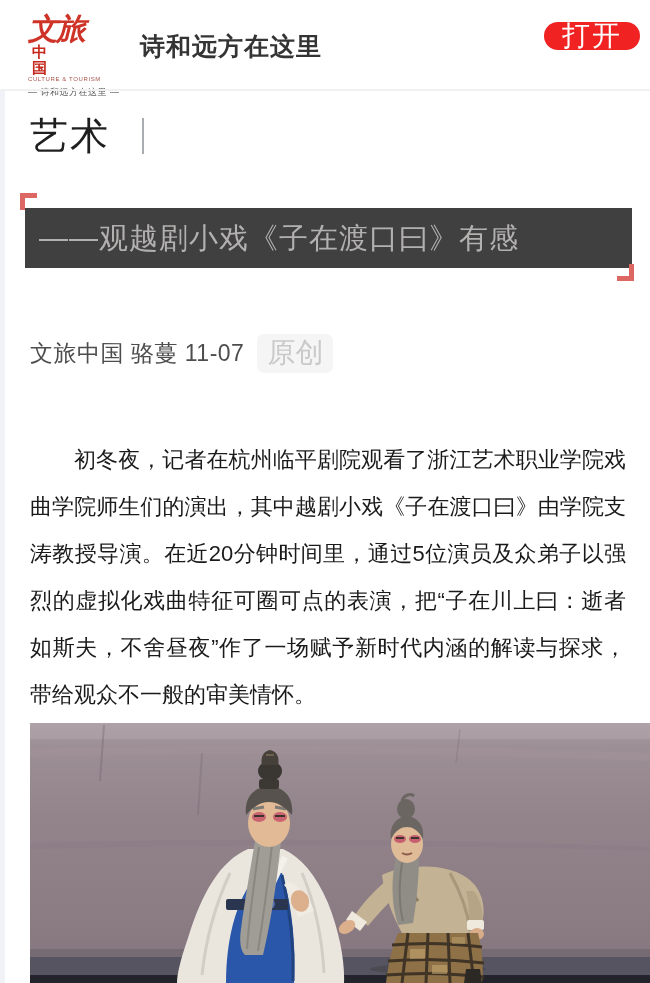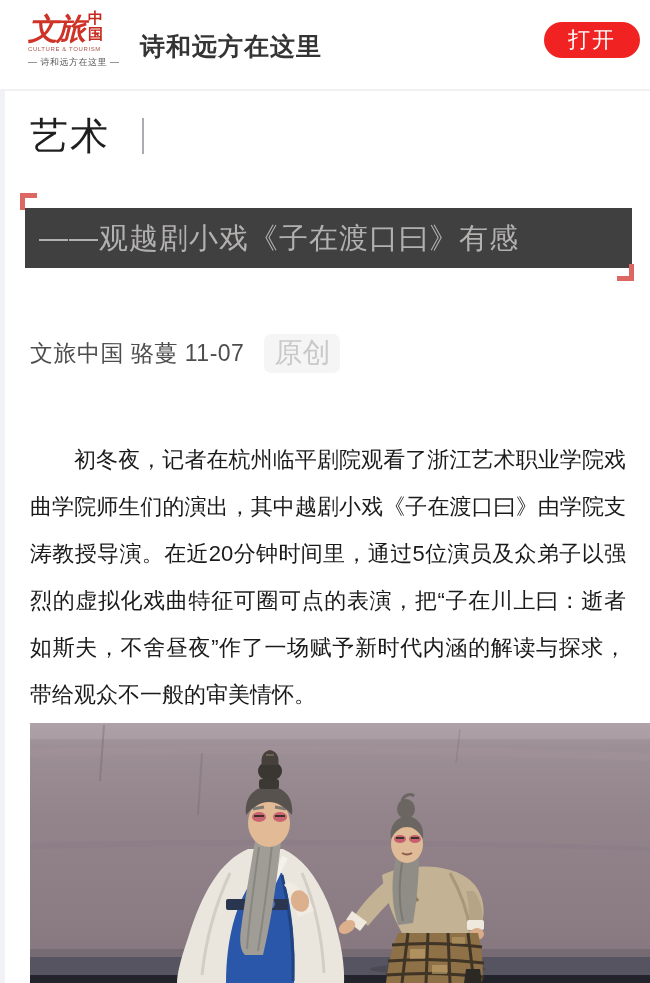--- a/index.html
+++ b/index.html
@@ -13,21 +13,21 @@
     overflow: hidden;
     font-family: "Liberation Sans", "DejaVu Sans", sans-serif;
   }
   .left-strip {
     position: absolute; left: 0; top: 0; width: 5px; height: 983px;
     background: #f1f2f7;
   }
   
   .app-banner { position: absolute; left: 0; top: 0; width: 650px; height: 89px; background: #fff; }
   .logo { position: absolute; left: 28px; top: 12px; width: 110px; cursor: pointer; }
-  .logo-row { display: flex; align-items: flex-start; }
+  .logo-row { display: flex; align-items: flex-start; flex-direction: column; }
   .logo-brand {
     font-family: "Liberation Serif", "DejaVu Serif", serif;
     font-style: italic; font-weight: bold;
     font-size: 30px; line-height: 34px; color: #cf3327;
     letter-spacing: -2px;
   }
   .logo-cn {
     display: flex; flex-direction: column; margin-left: 4px; margin-top: -2px;
     font-weight: bold; font-size: 15px; line-height: 16px; color: #c5281c;
     font-family: "Liberation Serif", "DejaVu Serif", serif;
@@ -39,23 +39,23 @@
   .logo-tagline {
     font-size: 9px; color: #5a5a5a; white-space: nowrap;
     margin-top: 4px; letter-spacing: 0.5px;
   }
   .app-title {
     position: absolute; left: 140px; top: 30px;
     font-family: "Liberation Serif", "DejaVu Serif", serif;
     font-size: 25px; font-weight: 600; color: #343434; letter-spacing: 1px;
   }
   .open-btn {
-    position: absolute; left: 544px; top: 22px; width: 96px; height: 36px;
+    position: absolute; left: 544px; top: 22px; width: 96px; height: 28px;
     background: #f02222; color: #ffffff; border: none; border-radius: 21px;
-    font-size: 22px; font-family: inherit; letter-spacing: 2px;
+    font-size: 28px; font-family: inherit; letter-spacing: 2px;
     display: flex; align-items: center; justify-content: center; cursor: pointer;
   }
   .header-divider {
     position: absolute; left: 0; top: 89px; width: 650px; height: 2px; background: #f1f1f1;
   }
   
   .title-row {
     position: absolute; left: 30px; top: 110px; height: 52px;
     display: flex; align-items: center; gap: 32px;
     font-family: "Liberation Serif", "DejaVu Serif", serif;
@@ -70,21 +70,21 @@
   .subtitle-text {
     padding-left: 14px; line-height: 60px; font-size: 29px;
     color: #b3b0b0; letter-spacing: 1px; white-space: nowrap; overflow: hidden;
   }
   .corner { position: absolute; width: 17px; height: 17px; }
   .corner-tl { left: -5px; top: -15px; border-top: 5px solid #dd6763; border-left: 5px solid #dd6763; }
   .corner-br { right: -2px; bottom: -13px; border-bottom: 5px solid #dd6763; border-right: 5px solid #dd6763; }
   
   .byline {
     position: absolute; left: 30px; top: 334px;
-    display: flex; align-items: center; gap: 20px;
+    display: flex; align-items: center; gap: 13px;
   }
   .byline-text { font-size: 23px; color: #4d4d4d; letter-spacing: 0.5px; }
   .badge {
     font-size: 28px; color: #c9c9c9; background: #f5f5f5;
     padding: 4px 10px; border-radius: 7px; line-height: 1.1;
   }
   
   .paragraph {
     position: absolute; left: 30px; top: 436px; width: 596px;
     font-size: 22px; line-height: 47px; color: #1a1a1a;

